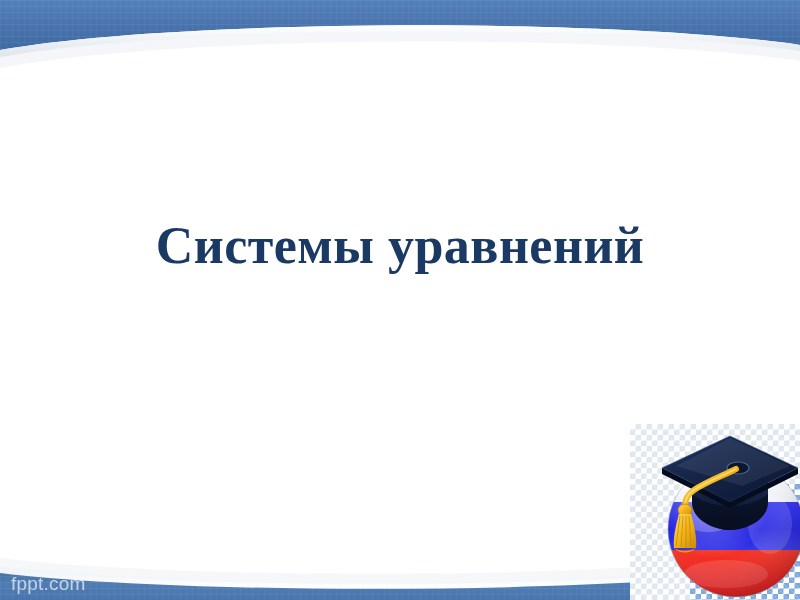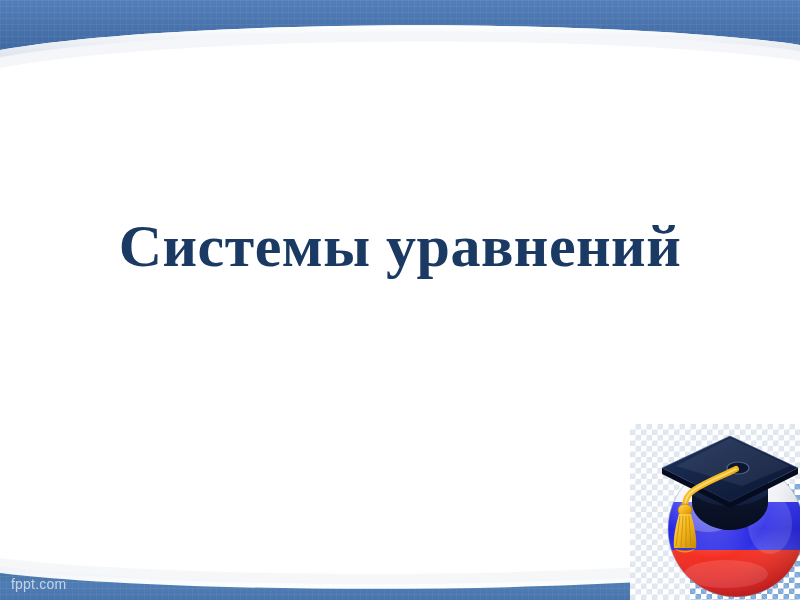--- a/index.html
+++ b/index.html
@@ -31,34 +31,34 @@
     position: absolute;
     left: 0;
     top: 216px;
     width: 800px;
     text-align: center;
   }
   .title-text {
     display: inline-block;
     font-family: "Liberation Serif", serif;
     font-weight: bold;
-    font-size: 60px;
+    font-size: 52px;
     line-height: 60px;
     color: #1b3a63;
     letter-spacing: 0.5px;
     white-space: nowrap;
   }
 
   
   .watermark {
     position: absolute;
     left: 11px;
     top: 574px;
     font-family: "Liberation Sans", sans-serif;
-    font-size: 14px;
+    font-size: 19px;
     line-height: 20px;
     color: rgba(255,255,255,0.66);
     letter-spacing: 0.2px;
     text-align: center;
   }
 
   
   .artwork {
     position: absolute;
     left: 630px;

